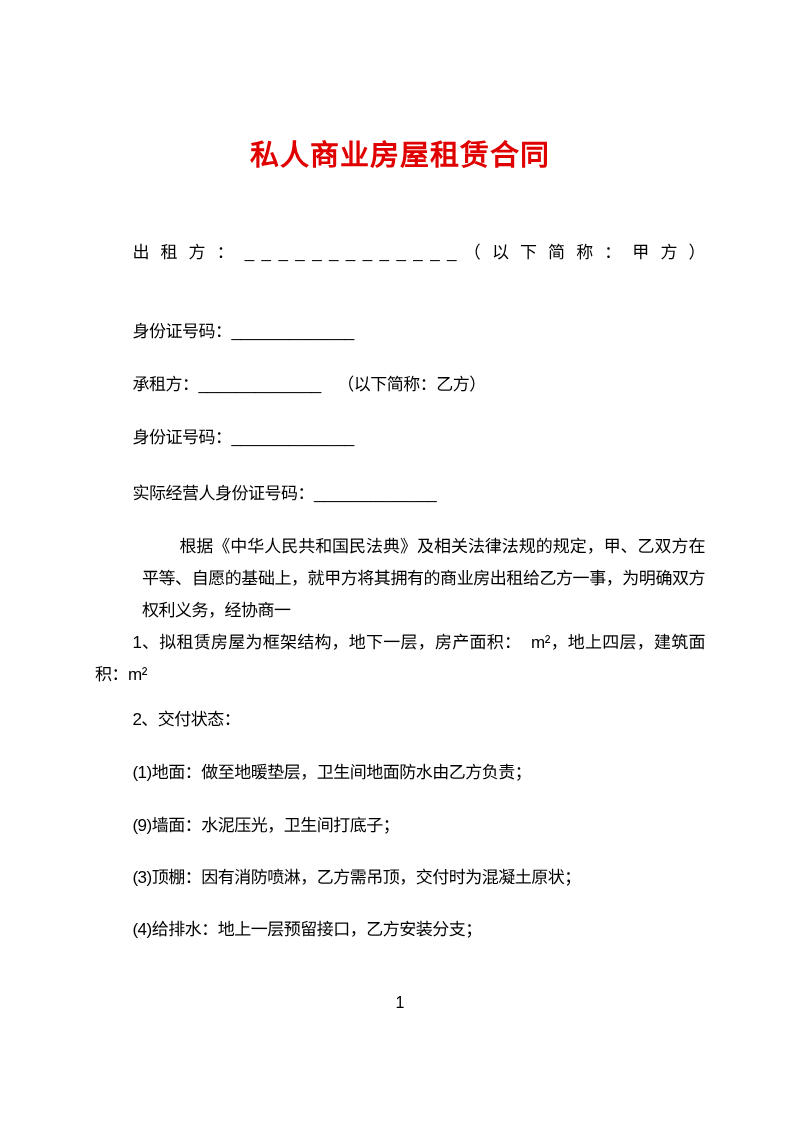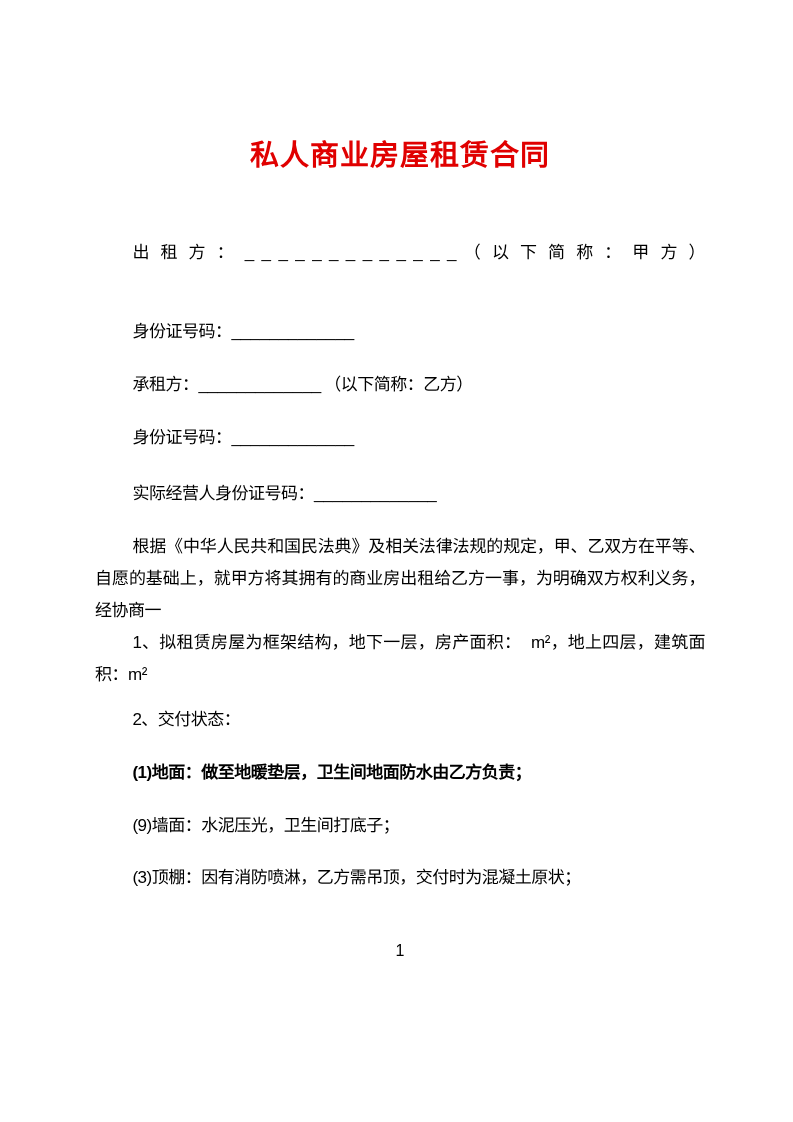--- a/index.html
+++ b/index.html
@@ -42,29 +42,29 @@
     margin-top: 60px;
     text-indent: 2.2em;
     text-align: justify;
     text-align-last: justify;
     white-space: normal;
   }
   .p-lessor-id  { margin-top: 47px; }
   .p-lessee     { margin-top: 21px; }
   .p-lessee-id  { margin-top: 21px; }
   .p-operator   { margin-top: 24px; }
-  .p-preamble   { margin-top: 21px; }
+  .p-preamble   { margin-top: 21px; margin-left: 47px; }
   .p-clause1    { }
   .p-clause2    { margin-top: 13px; }
-  .p-item-1     { margin-top: 21px; font-weight: bold; }
+  .p-item-1     { margin-top: 21px; }
   .p-item-2     { margin-top: 21px; }
   .p-item-3     { margin-top: 20px; }
   .p-item-4     { margin-top: 20px; }
   .blank { letter-spacing: 0; }
-  .suffix-gap { margin-left: 3px; }
+  .suffix-gap { margin-left: 16px; }
   .page-number {
     margin-top: 41px;
     text-align: center;
     text-align-last: center;
     font-size: 16px;
     letter-spacing: 0;
   }
 </style>
 </head>
 <body>
@@ -88,16 +88,17 @@
   <p class="p-clause1 indent">1、拟租赁房屋为框架结构，地下一层，房产面积：&nbsp;&nbsp;m²，地上四层，建筑面积：m²</p>
 
   <p class="p-clause2 indent">2、交付状态：</p>
 
   <p class="p-item-1 indent">(1)地面：做至地暖垫层，卫生间地面防水由乙方负责；</p>
 
   <p class="p-item-2 indent">(9)墙面：水泥压光，卫生间打底子；</p>
 
   <p class="p-item-3 indent">(3)顶棚：因有消防喷淋，乙方需吊顶，交付时为混凝土原状；</p>
 
+  <p class="p-item-4 indent">(4)给排水：地上一层预留接口，乙方安装分支；</p>
 
   <p class="page-number">1</p>
 
 </div>
 
 </body></html>

